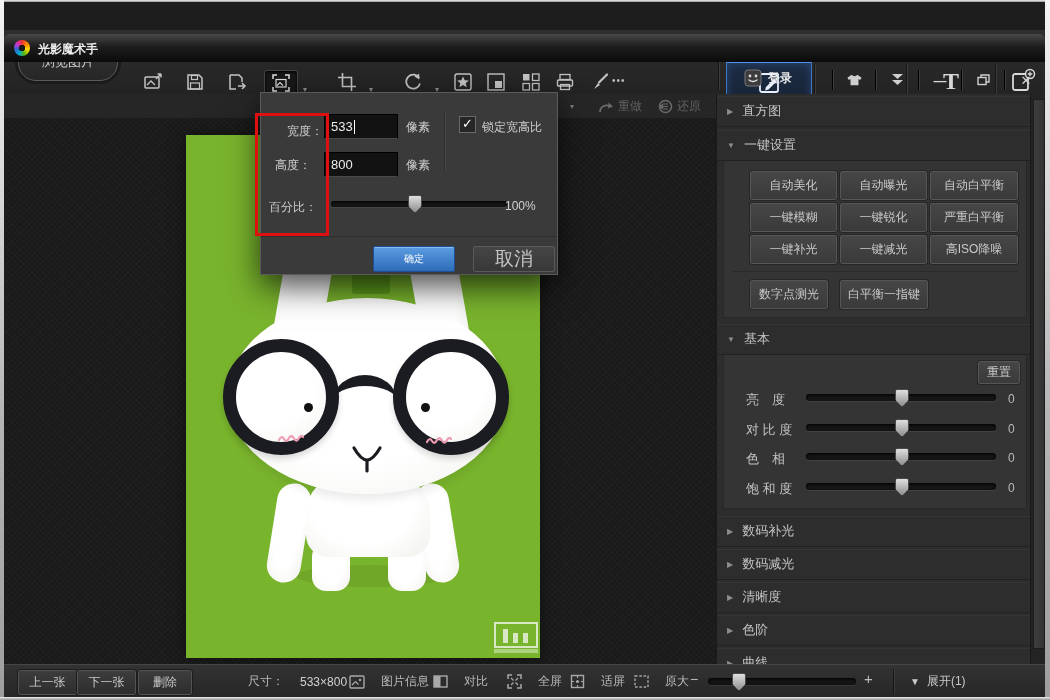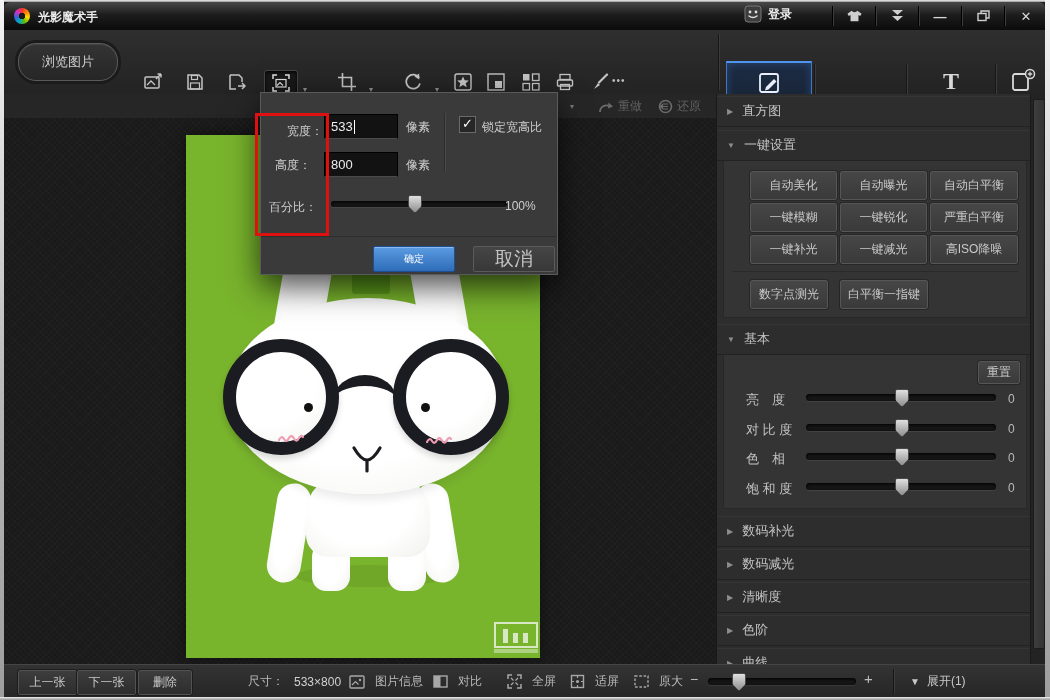--- a/index.html
+++ b/index.html
@@ -1,20 +1,20 @@
 <!DOCTYPE html>
 <html><head>
 <meta charset="utf-8">
 <style>
   html,body{margin:0;padding:0;background:#dcdcdc;}
   #app{position:relative;width:1050px;height:700px;overflow:hidden;
        font-family:"Liberation Sans","DejaVu Sans",sans-serif;
        -webkit-font-smoothing:antialiased;background:#1d1d1d;}
   .abs{position:absolute;}
-  .flexc{display:flex;align-items:center;}
+  .flexc{display:flex;align-items:center;margin-top:32px;}
   svg{display:block;}
 
   
   .frame{background:linear-gradient(180deg,#f4f4f4,#b5b5b5 60%,#9e9e9e);z-index:90;}
 
   
   #titlebar{left:4px;top:2px;width:1041px;height:28px;border-radius:6px 6px 0 0;
     background:linear-gradient(180deg,#484848,#1d1d1d 45%,#0b0b0b);
     color:#ececec;font-size:12px;font-weight:bold;z-index:10;}
   .win-sep{width:1px;height:20px;background:#000;box-shadow:1px 0 0 #3d3d3d;}
@@ -78,21 +78,21 @@
     border-bottom-color:#4a4a4a;color:#ececec;font-size:13px;display:flex;align-items:center;padding-left:6px;box-sizing:border-box;}
   .caret{display:inline-block;width:1px;height:14px;background:#fff;margin-left:1px;}
   #annotation{left:255px;top:113px;width:68px;height:117px;border:3px solid #de1010;z-index:60;pointer-events:none;}
 
   
   #statusbar{left:4px;top:664px;width:1041px;height:33px;background:linear-gradient(180deg,#333,#262626);
     border-top:1px solid #454545;color:#b9b9b9;font-size:12px;z-index:10;}
   .sbtn{position:absolute;top:5px;height:23px;background:linear-gradient(180deg,#3d3d3d,#2d2d2d);
     border:1px solid #525252;outline:1px solid #1d1d1d;border-radius:2px;color:#c9c9c9;font-size:12px;
     display:flex;align-items:center;justify-content:center;}
-  .sb-item{position:absolute;top:5px;height:23px;display:flex;align-items:center;gap:10px;color:#b9b9b9;}
+  .sb-item{position:absolute;top:5px;height:23px;display:flex;align-items:center;gap:16px;color:#b9b9b9;}
 </style>
 </head>
 <body>
 
 <div id="app">
 
   <div class="abs frame" style="left:0;top:0;width:1050px;height:2px"></div>
   <div class="abs frame" style="left:0;top:0;width:4px;height:700px"></div>
   <div class="abs frame" style="left:1045px;top:0;width:5px;height:700px"></div>
   <div class="abs frame" style="left:0;top:697px;width:1050px;height:3px"></div>

